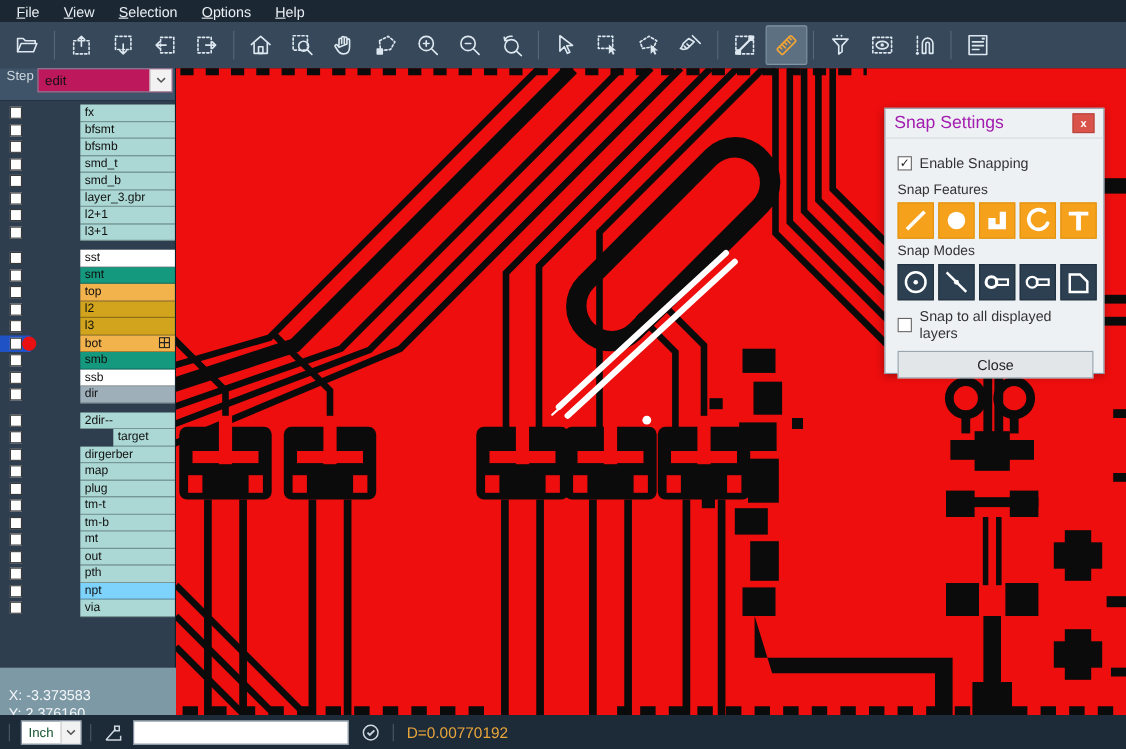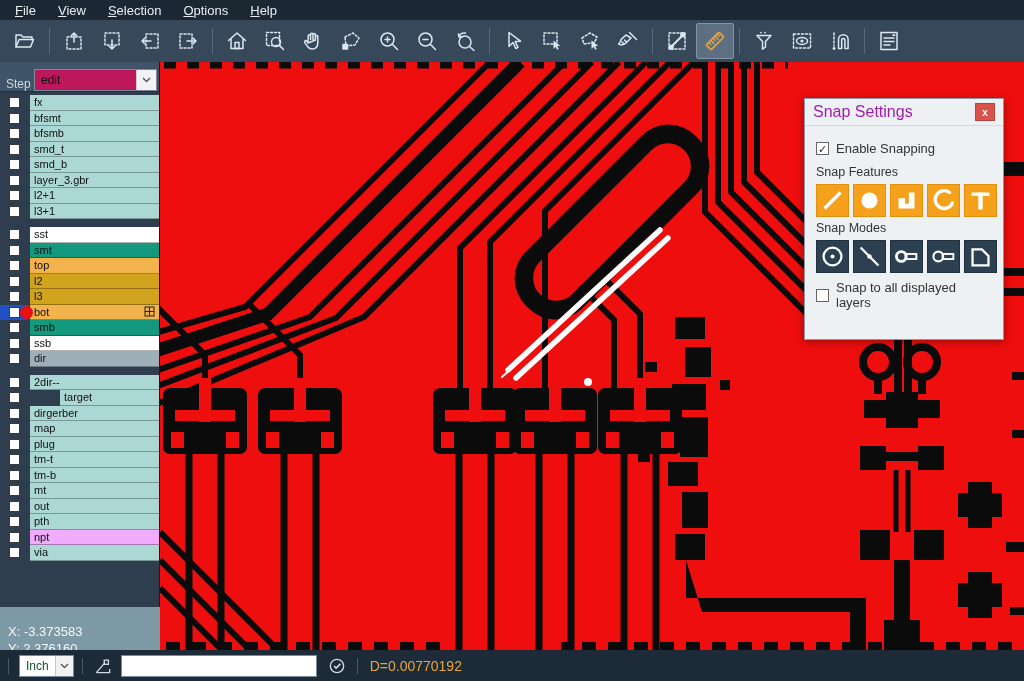--- a/index.html
+++ b/index.html
@@ -19,31 +19,31 @@
            display:flex;align-items:center;padding-left:6px;}
   .tbtn{width:38px;height:36px;display:flex;align-items:center;justify-content:center;
         border:1px solid transparent;border-radius:2px;flex:none;}
   .tbtn svg{stroke:#dde7f0;fill:none;stroke-width:1.5;stroke-linecap:round;stroke-linejoin:round;}
   .tbtn.active{background:#5d7082;border-color:#8195a5;}
   .tsep{width:1px;height:26px;background:#55697b;margin:0 5px;flex:none;}
 
   
   .sidebar{position:absolute;left:0;top:62px;width:160px;height:588px;background:#2e3e4e;
            border-right:1px solid #141e28;}
-  .step-row{height:30px;background:#3f5468;display:flex;align-items:flex-end;padding:0 2px 0 6px;
+  .step-row{height:30px;background:#3f5468;display:flex;align-items:flex-start;padding:0 2px 0 6px;
             border-bottom:1px solid #22303d;}
   .step-label{color:#cfd8e0;font-size:12px;width:28px;flex:none;}
   .step-select{flex:1;height:22px;background:#be185d;border:1px solid #7a8a98;display:flex;
                align-items:center;}
   .step-select .val{flex:1;font-size:12px;color:#111;padding-left:6px;}
   .step-select .chev{width:20px;height:100%;border-left:1px solid #c9c9c9;display:flex;
                      align-items:center;justify-content:center;color:#555;font-size:10px;background:#f2f2f2;}
   .layer-groups{padding-top:3px;}
   .layer-group{margin-bottom:8px;}
-  .layer-row{display:flex;align-items:stretch;height:15.5px;position:relative;}
+  .layer-row{display:flex;align-items:stretch;height:15.5px;position:relative;gap:43px;}
   .cbwrap{width:28px;flex:none;display:flex;align-items:center;justify-content:center;}
   .cb{width:11px;height:11px;background:#fff;border:1px solid #3a3a3a;display:block;}
   .cbwrap.sel{background:#1f53c5;}
   .reddot{position:absolute;left:20px;top:1.5px;width:13px;height:13px;border-radius:50%;
           background:#e81010;z-index:2;}
   .lcell{flex:1;margin-left:2px;display:flex;align-items:center;padding:0 4px;
          border-bottom:1px solid rgba(0,0,0,.3);font-size:11px;color:#101010;overflow:hidden;}
   .lcell .gi{margin-left:auto;flex:none;display:flex;}
   .coords{position:absolute;left:0;bottom:0;width:160px;height:43px;background:#7e99a6;
           color:#f3f7f9;font-size:13px;padding:16px 8px;line-height:17px;}
@@ -608,21 +608,21 @@
               <span class="cb"></span>
             </div>
             <div class="lcell" style="background: rgb(171, 216, 212);">
               <span>pth</span>
             </div>
           </div>
           <div class="layer-row">
             <div class="cbwrap">
               <span class="cb"></span>
             </div>
-            <div class="lcell" style="background: #f0abfc;">
+            <div class="lcell" style="background: #7dd3fc;">
               <span>npt</span>
             </div>
           </div>
           <div class="layer-row">
             <div class="cbwrap">
               <span class="cb"></span>
             </div>
             <div class="lcell" style="background: rgb(171, 216, 212);">
               <span>via</span>
             </div>
@@ -703,20 +703,21 @@
         <div class="mbtn">
             <svg width="33" height="33" viewBox="0 0 33 33">
               <path d="M8,26 V9 h10 l7,7 v10 Z" fill="none" stroke="#fff" stroke-width="2.4"></path>
             </svg>
           </div>
       </div>
       <div class="chk-row">
         <span class="chk"></span>
         <span>Snap to all displayed layers</span>
       </div>
+      <div class="dlg-close-btn">Close</div>
     </div>
   </div>
 
   <div class="statusbar">
     <div class="ssep"></div>
     <div class="unitbox">
       <span class="uval">Inch</span>
       <span class="uchev">
         <svg width="9" height="6" viewBox="0 0 9 6">
             <path d="M1,1 L4.5,4.5 L8,1" fill="none" stroke="#555" stroke-width="1.4"></path>

